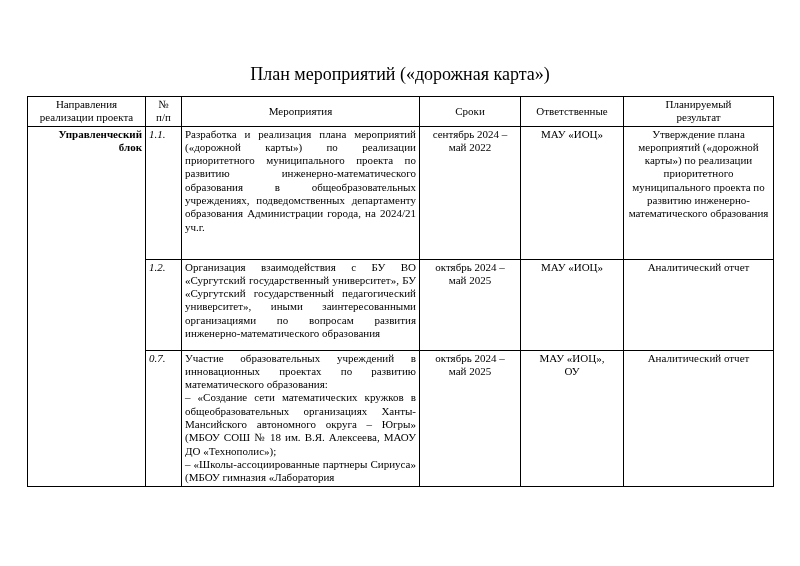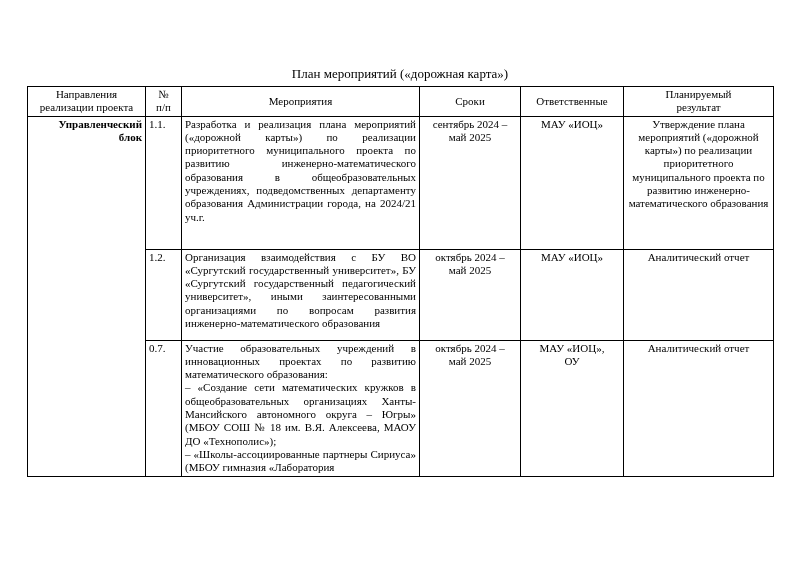--- a/index.html
+++ b/index.html
@@ -10,29 +10,29 @@
   body {
     width: 800px;
     height: 566px;
     overflow: hidden;
     color: #000000;
     font-family: "Liberation Serif", "DejaVu Serif", serif;
   }
   .doc-title {
     margin-top: 66px;
     text-align: center;
-    font-size: 13px;
+    font-size: 18px;
     line-height: 16px;
     font-weight: normal;
   }
   table.roadmap {
     border-collapse: collapse;
     table-layout: fixed;
     width: 746px;
-    margin: 4px 0 0 27px;
+    margin: 14px 0 0 27px;
   }
   table.roadmap th,
   table.roadmap td {
     border: 1px solid #000000;
     font-size: 11px;
     line-height: 13.3px;
     vertical-align: top;
     padding: 1px 3px;
     box-sizing: border-box;
     overflow: hidden;
@@ -45,20 +45,21 @@
     padding: 1px 2px;
   }
   td.cell-section {
     font-weight: bold;
     text-align: right;
     white-space: pre-line;
   }
   td.cell-num {
     text-align: left;
     padding-left: 3px;
+    font-style: italic;
   }
   td.cell-activity {
     text-align: justify;
     white-space: pre-line;
   }
   td.cell-timeline,
   td.cell-responsible,
   td.cell-result {
     text-align: center;
     white-space: pre-line;
@@ -94,21 +95,21 @@
 результат</th>
     </tr>
   </thead>
   <tbody>
     <tr style="height:133px">
       <td class="cell-section" rowspan="3">Управленческий
 блок</td>
       <td class="cell-num">1.1.</td>
       <td class="cell-activity">Разработка и реализация плана мероприятий («дорожной карты») по реализации приоритетного муниципального проекта по развитию инженерно-математического образования в общеобразовательных учреждениях, подведомственных департаменту образования Администрации города, на 2024/21 уч.г.</td>
       <td class="cell-timeline">сентябрь 2024 –
-май 2025</td>
+май 2022</td>
       <td class="cell-responsible">МАУ «ИОЦ»</td>
       <td class="cell-result">Утверждение плана мероприятий («дорожной карты») по реализации приоритетного муниципального проекта по развитию инженерно-математического образования</td>
     </tr>
     <tr style="height:91px">
       <td class="cell-num">1.2.</td>
       <td class="cell-activity">Организация взаимодействия с БУ ВО «Сургутский государственный университет», БУ «Сургутский государственный педагогический университет», иными заинтересованными организациями по вопросам развития инженерно-математического образования</td>
       <td class="cell-timeline">октябрь 2024 –
 май 2025</td>
       <td class="cell-responsible">МАУ «ИОЦ»</td>
       <td class="cell-result">Аналитический отчет</td>

